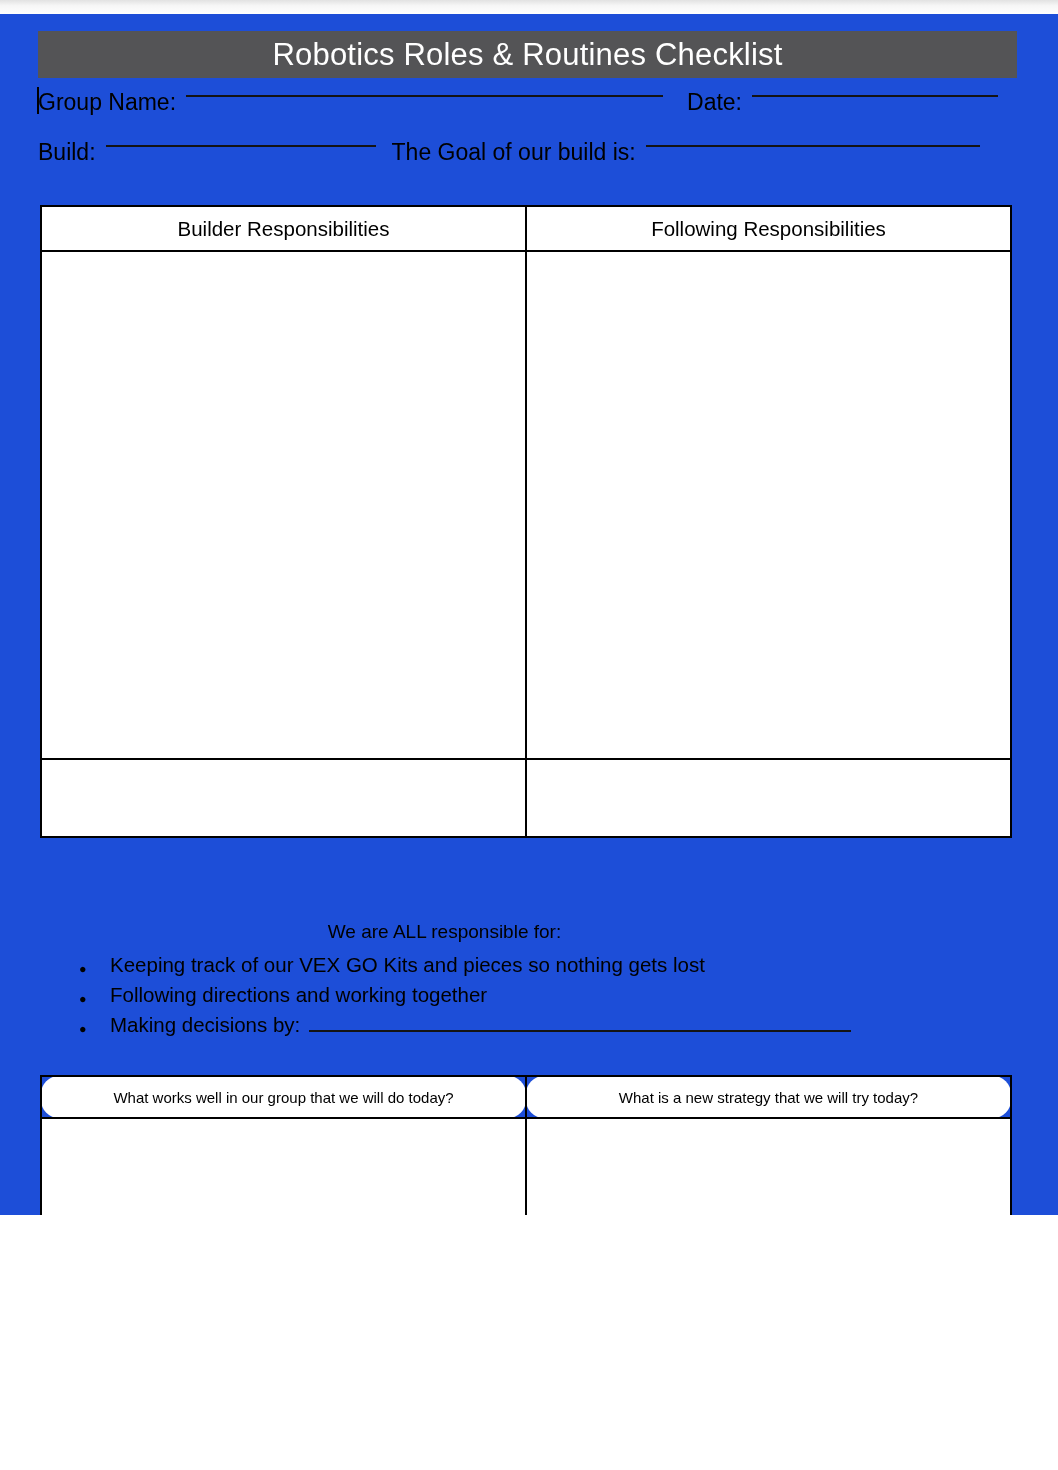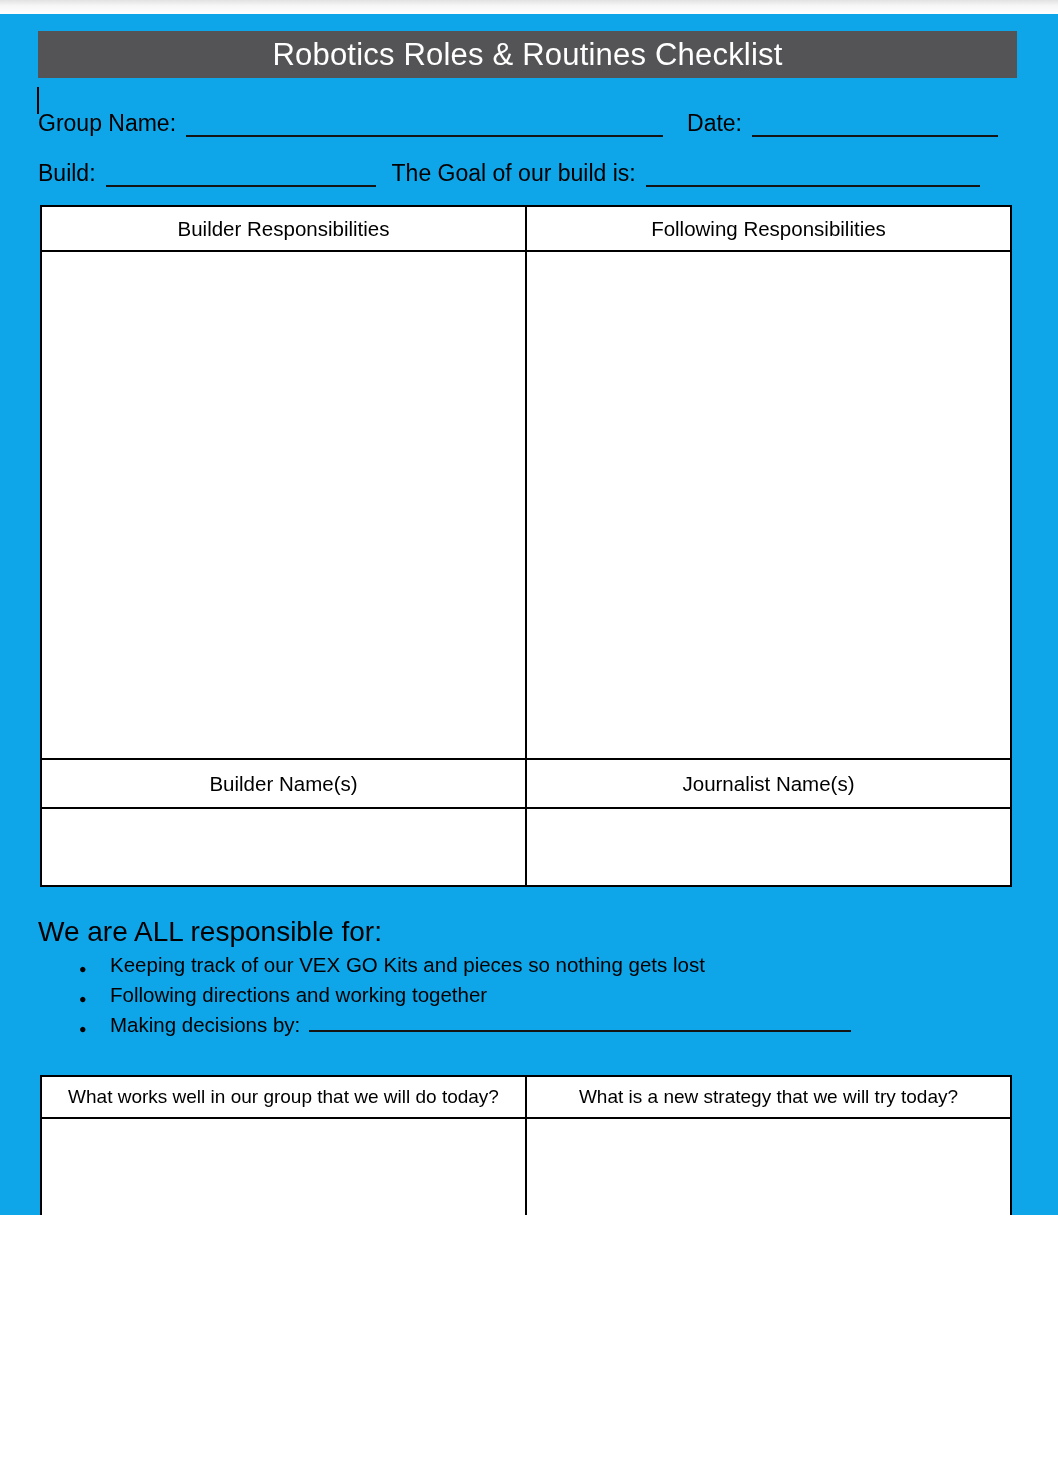--- a/index.html
+++ b/index.html
@@ -1,39 +1,39 @@
 <!DOCTYPE html>
 <html><head>
 <meta charset="utf-8">
 <style>
   * { margin:0; padding:0; box-sizing:border-box; }
   html,body { background:#ffffff; }
   body { font-family:"Liberation Sans", sans-serif; color:#000; }
   .canvas {
     position:relative; width:1058px; height:1215px;
-    background:#0ea5e9; overflow:hidden;
+    background:#1d4ed8; overflow:hidden;
   }
   .top-strip {
     position:absolute; left:0; top:0; width:1058px; height:14px;
     background:linear-gradient(#e2e2e2 0%, #f6f6f6 40%, #ffffff 100%);
   }
   .bar { background:#545456; }
   .header-bar {
     position:absolute; left:38px; top:31px; width:979px; height:47px;
     display:flex; align-items:center; justify-content:center;
   }
   .header-bar .title {
     color:#ffffff; font-size:31px; letter-spacing:0.2px; white-space:nowrap;
   }
   .caret {
     position:absolute; left:37px; top:87px; width:2px; height:27px; background:#000;
   }
   .fill-line {
-    position:absolute; display:flex; align-items:flex-end;
-    font-size:23px; line-height:30px;margin-top:21px;
+    position:absolute; display:flex; align-items:flex-start;
+    font-size:23px; line-height:30px;
   }
   .fill-line .lbl { white-space:nowrap; padding-right:10px; }
   .uline {
     border-bottom:2px solid #141414; height:10px; margin-bottom:1px;
   }
   .grow { flex:1 1 auto; }
   .line1 { left:38px; top:87px; width:960px; }
   .line1 .date-gap { width:24px; flex:0 0 auto; }
   .line1 .date-line { flex:0 0 246px; }
   .line2 { left:38px; top:137px; width:942px; }
@@ -48,29 +48,29 @@
     vertical-align:middle; background:#ffffff; padding:0 8px;
   }
   .roles-table { top:205px; }
   .roles-table th { font-size:20.5px; }
   .roles-table .hdr-row { height:45px; }
   .roles-table .space-row td { height:508px; }
   .roles-table .name-row { height:49px; }
   .roles-table .name-space td { height:78px; }
 
   .resp { position:absolute; left:38px; top:918px; width:813px; }
-  .resp-title { font-size:28px; line-height:28px; }
+  .resp-title { font-size:19px; line-height:28px;text-align:center; }
   .resp ul { list-style:none; margin-top:7px; }
   .resp li { display:flex; align-items:baseline; height:30px; font-size:20.5px; }
   .resp .dot { flex:0 0 31px; margin-left:41px; font-size:12.5px; align-self:center; padding-top:2px; }
   .resp li .txt { white-space:nowrap; }
   .resp li .uline { margin-left:9px; margin-bottom:2px; }
 
   .reflect-table { top:1075px; }
-  .reflect-table th { font-size:19px; }
+  .reflect-table th { font-size:15px;border-radius:18px; }
   .reflect-table .q-row { height:42px; }
   .reflect-table .a-row td { height:108px; }
   .reflect-table .q-row2 { height:47px; }
   .reflect-table .a-row2 td { height:118px; }
 
   .footer-bar {
     position:absolute; left:38px; top:1425px; width:984px; height:45px;
     display:flex; align-items:center; justify-content:center;
   }
   .logo { display:flex; align-items:flex-end; color:#ededed; transform:translateY(-1px); }
@@ -110,24 +110,20 @@
 
   <table class="sheet roles-table">
     <tbody>
         <tr class="hdr-row">
       <th>Builder Responsibilities</th>
       <th>Following Responsibilities</th>
     </tr>
     <tr class="space-row">
       <td></td>
       <td></td>
-    </tr>
-    <tr class="name-row">
-      <th>Builder Name(s)</th>
-      <th>Journalist Name(s)</th>
     </tr>
     <tr class="name-space">
       <td></td>
       <td></td>
     </tr>
   </tbody>
     </table>
 
   <div class="resp">
     <div class="resp-title">We are ALL responsible for:</div>

